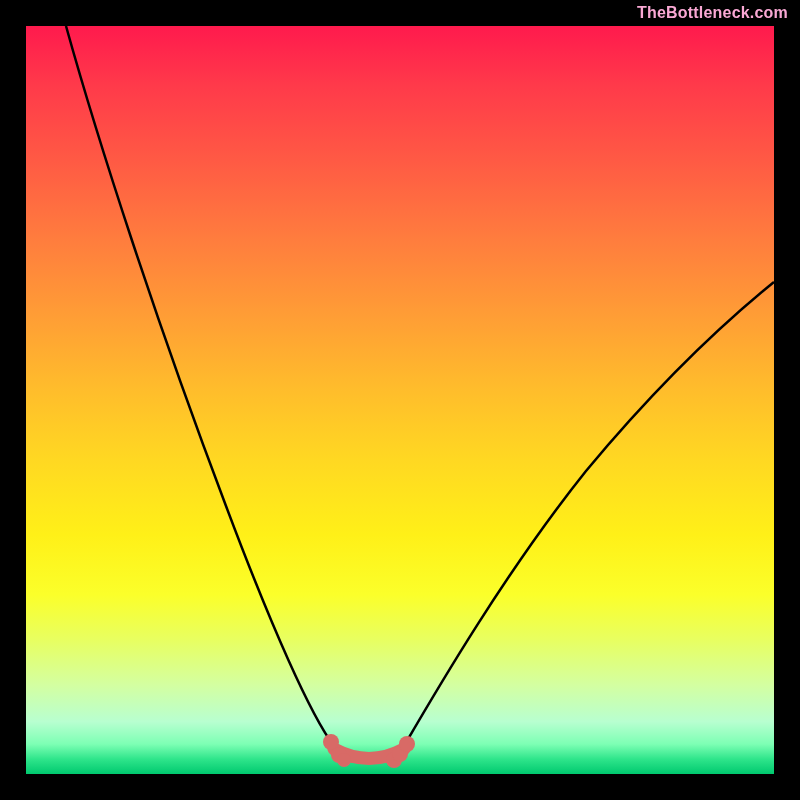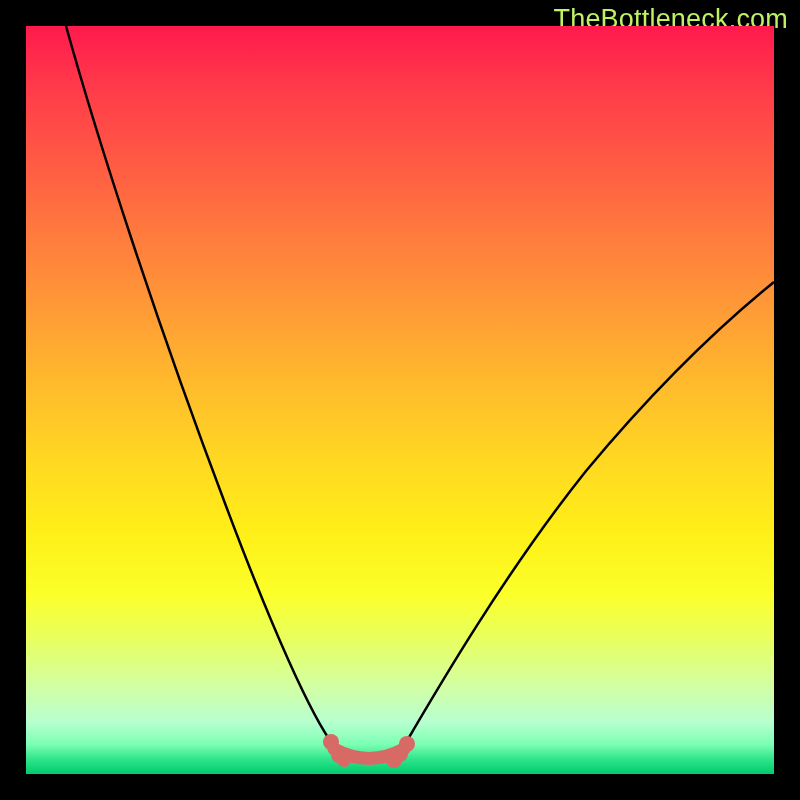--- a/index.html
+++ b/index.html
@@ -42,23 +42,24 @@
       #b8ffd0 93%,
       #7dffb4 96%,
       #2fe58b 98%,
       #00c96f 100%
     );
   }
   .watermark {
     position: absolute;
     top: 4px;
     right: 12px;
-    color: #bef264;
-    font-size: 27px;
+    color: #f9a8d4;
+    font-size: 16px;
     letter-spacing: 0.2px;
+    font-weight: bold;
   }
   svg.curve-layer {
     position: absolute;
     left: 0;
     top: 0;
     width: 748px;
     height: 748px;
     overflow: visible;
   }
 </style>

